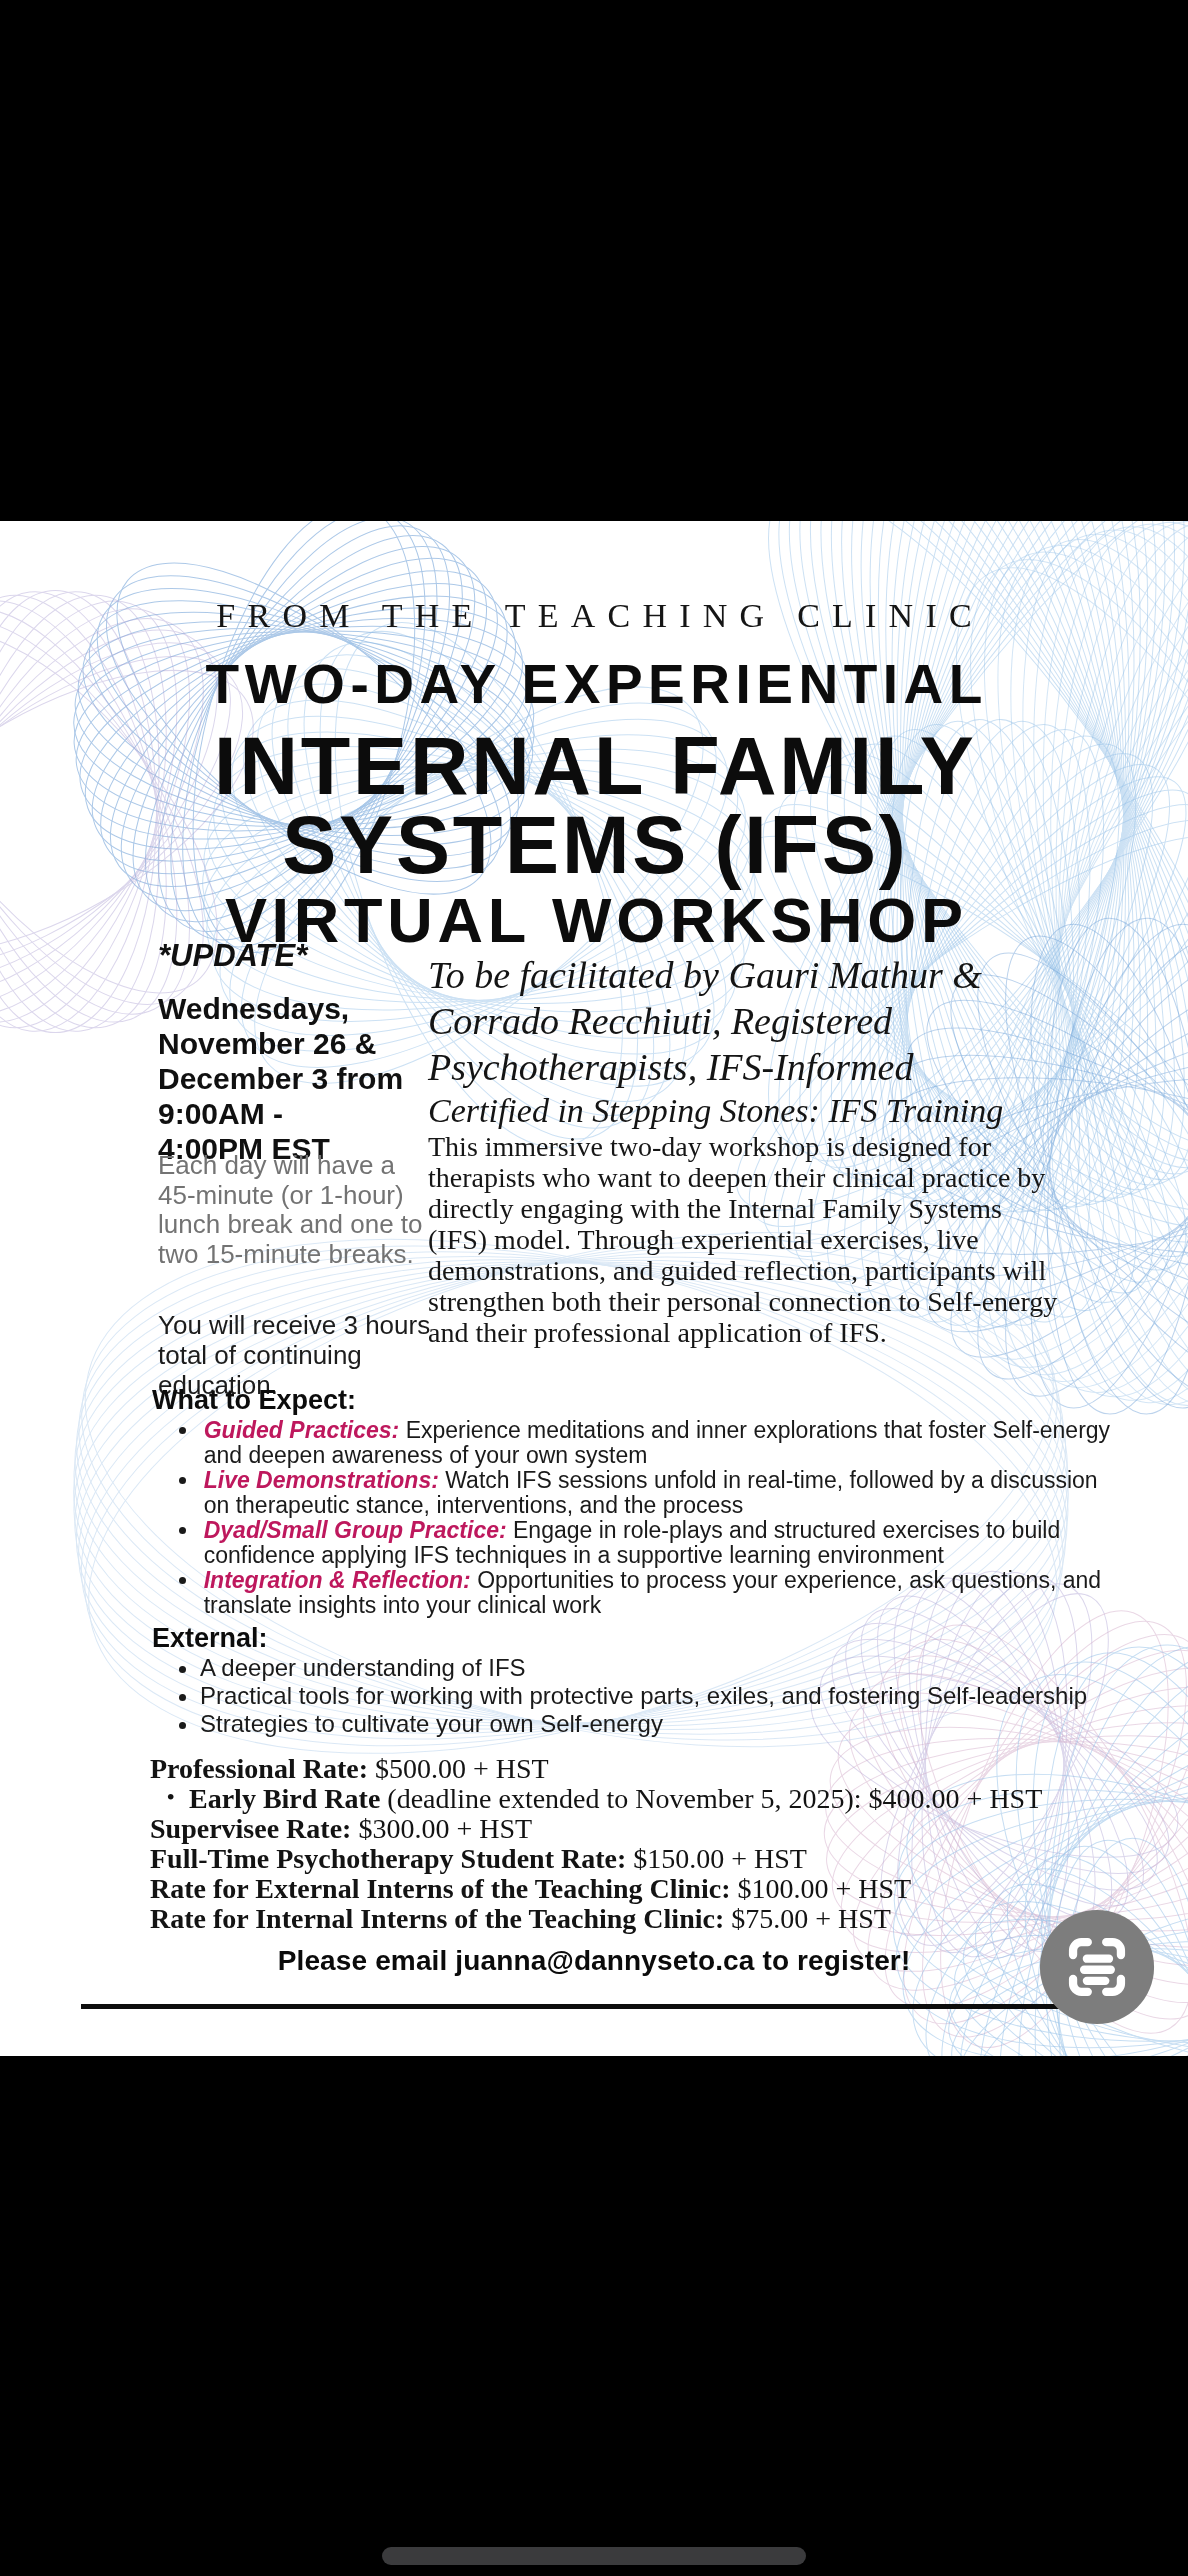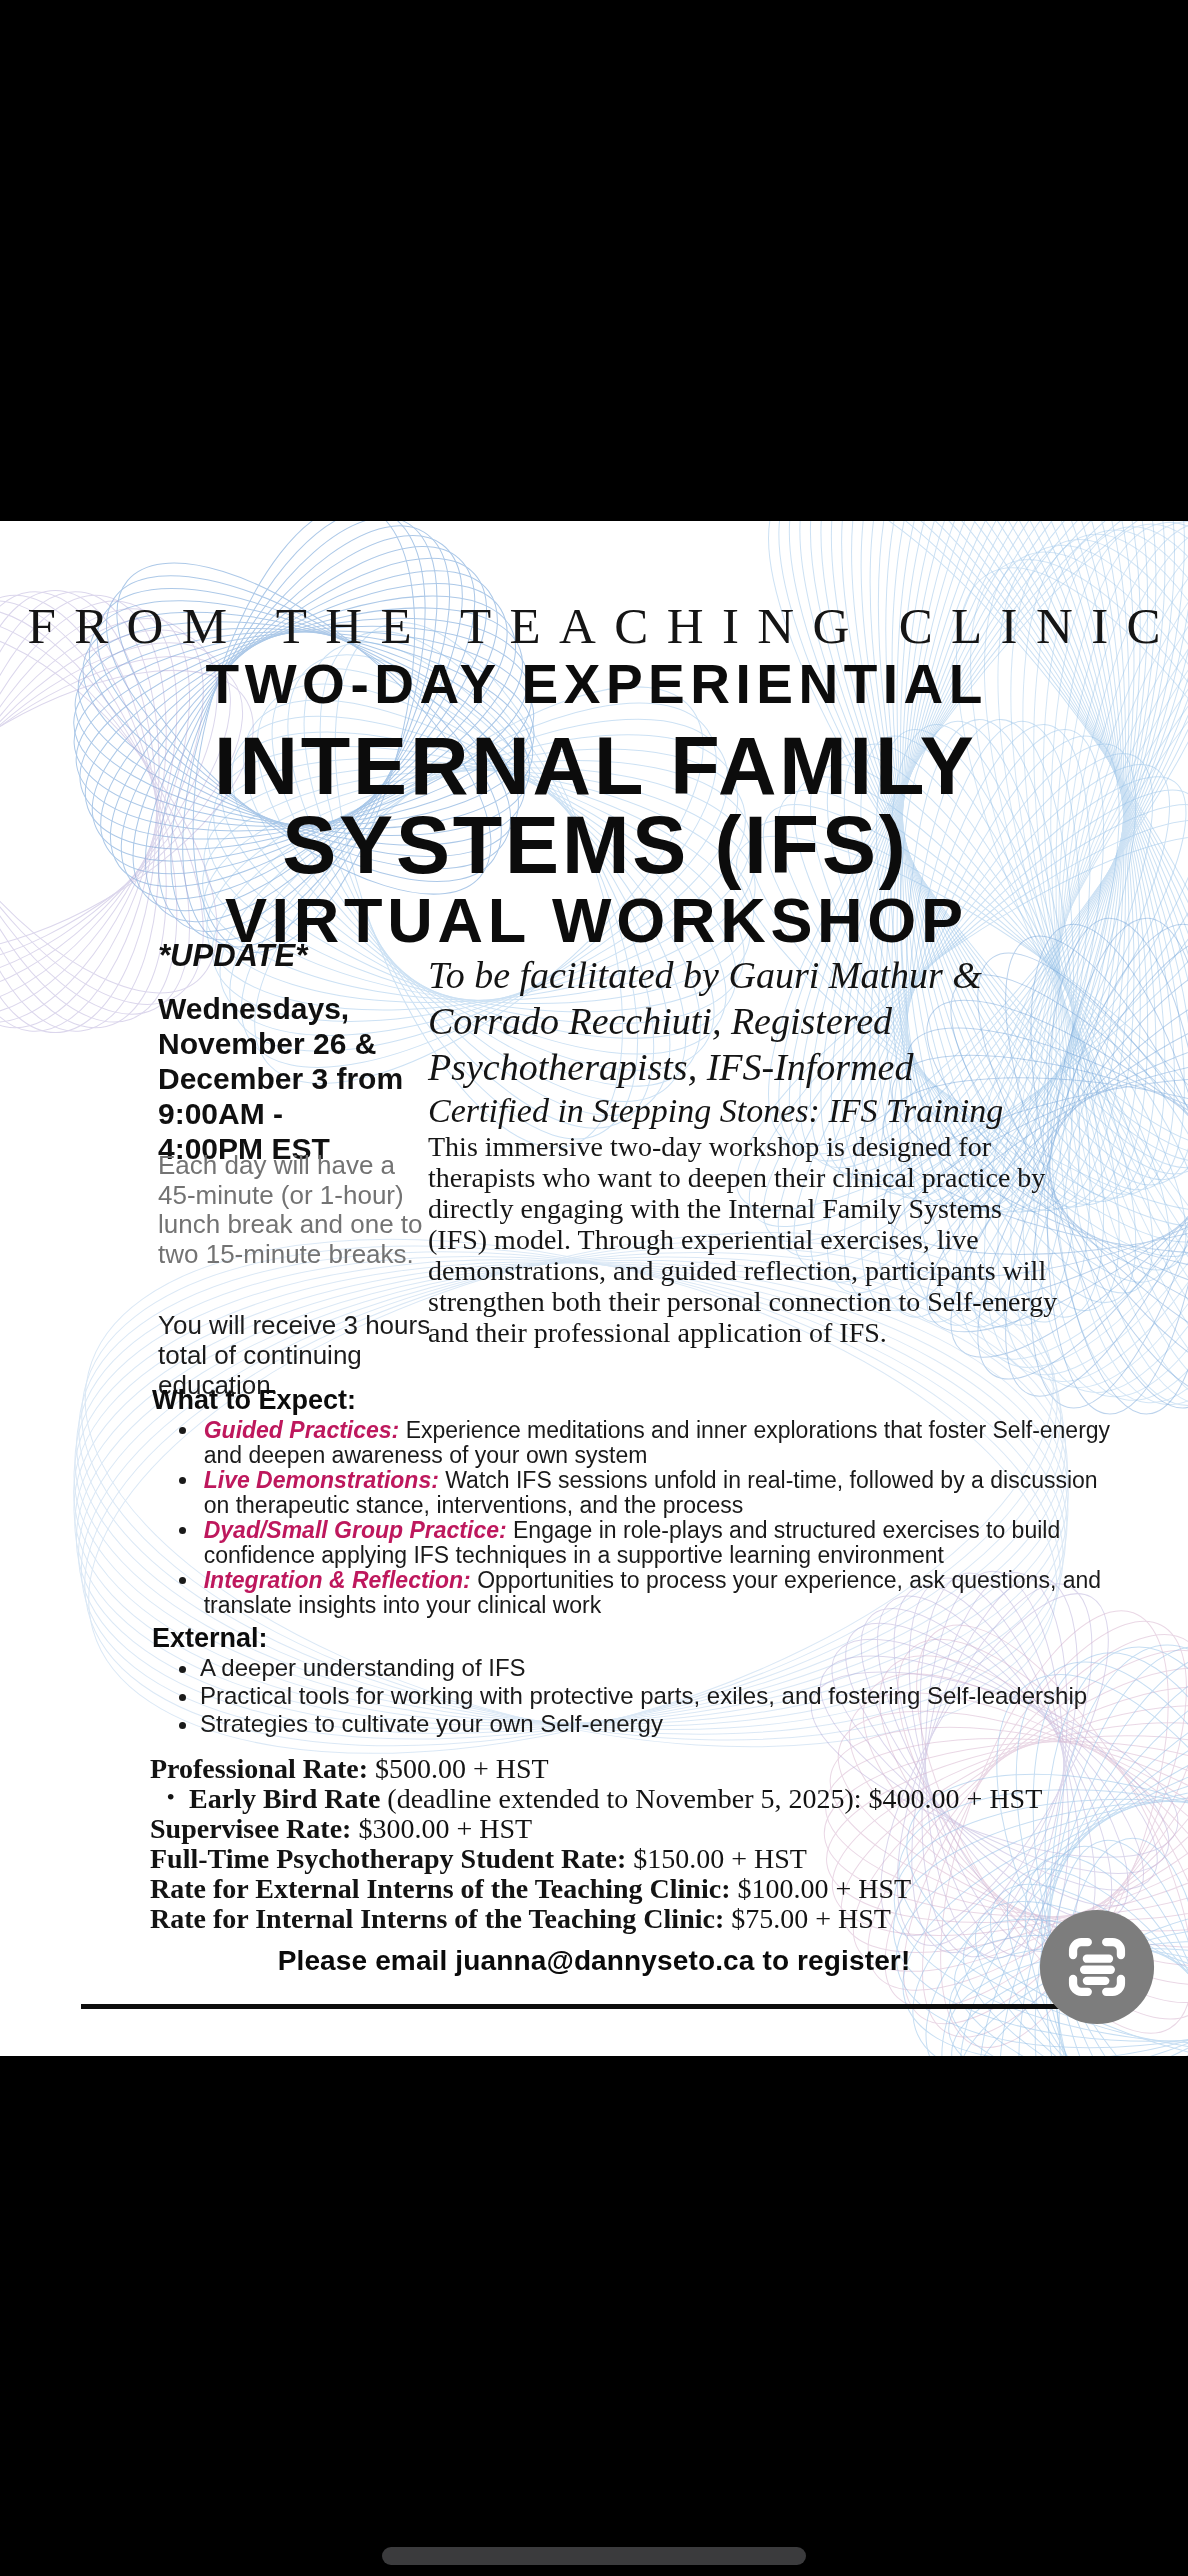--- a/index.html
+++ b/index.html
@@ -4,21 +4,21 @@
 <style>
   html,body{margin:0;padding:0;background:#000;}
   #screen{position:relative;width:1188px;height:2576px;background:#000;overflow:hidden;
           font-family:"Liberation Sans",sans-serif;}
   
   #flyer{position:absolute;left:0;top:521px;width:1188px;height:1536px;background:#ffffff;overflow:hidden;}
   #decor{position:absolute;left:0;top:0;width:1188px;height:1536px;z-index:0;}
   .layer{position:absolute;z-index:2;color:#101010;}
   .center{left:0;width:1188px;text-align:center;}
   
-  .kicker{top:76px;font-family:"Liberation Serif",serif;font-size:51px;font-weight:500;
+  .kicker{top:76px;font-family:"Liberation Serif",serif;font-size:34px;font-weight:500;
           letter-spacing:.36em;text-indent:.36em;color:#151515;}
   .t-bold{font-weight:bold;color:#0c0c0c;}
   .t1{top:131px;font-size:55px;letter-spacing:.10em;text-indent:.10em;}
   .t2{top:199px;font-size:81px;letter-spacing:.035em;text-indent:.035em;}
   .t3{top:278px;font-size:81px;letter-spacing:.035em;text-indent:.035em;}
   .t4{top:363px;font-size:63px;letter-spacing:.075em;text-indent:.075em;}
   
   .leftcol{left:158px;width:278px;}
   .update{top:417px;font-size:31px;font-weight:bold;font-style:italic;}
   .dates{top:470px;font-size:30px;font-weight:bold;line-height:35px;white-space:pre-line;}

